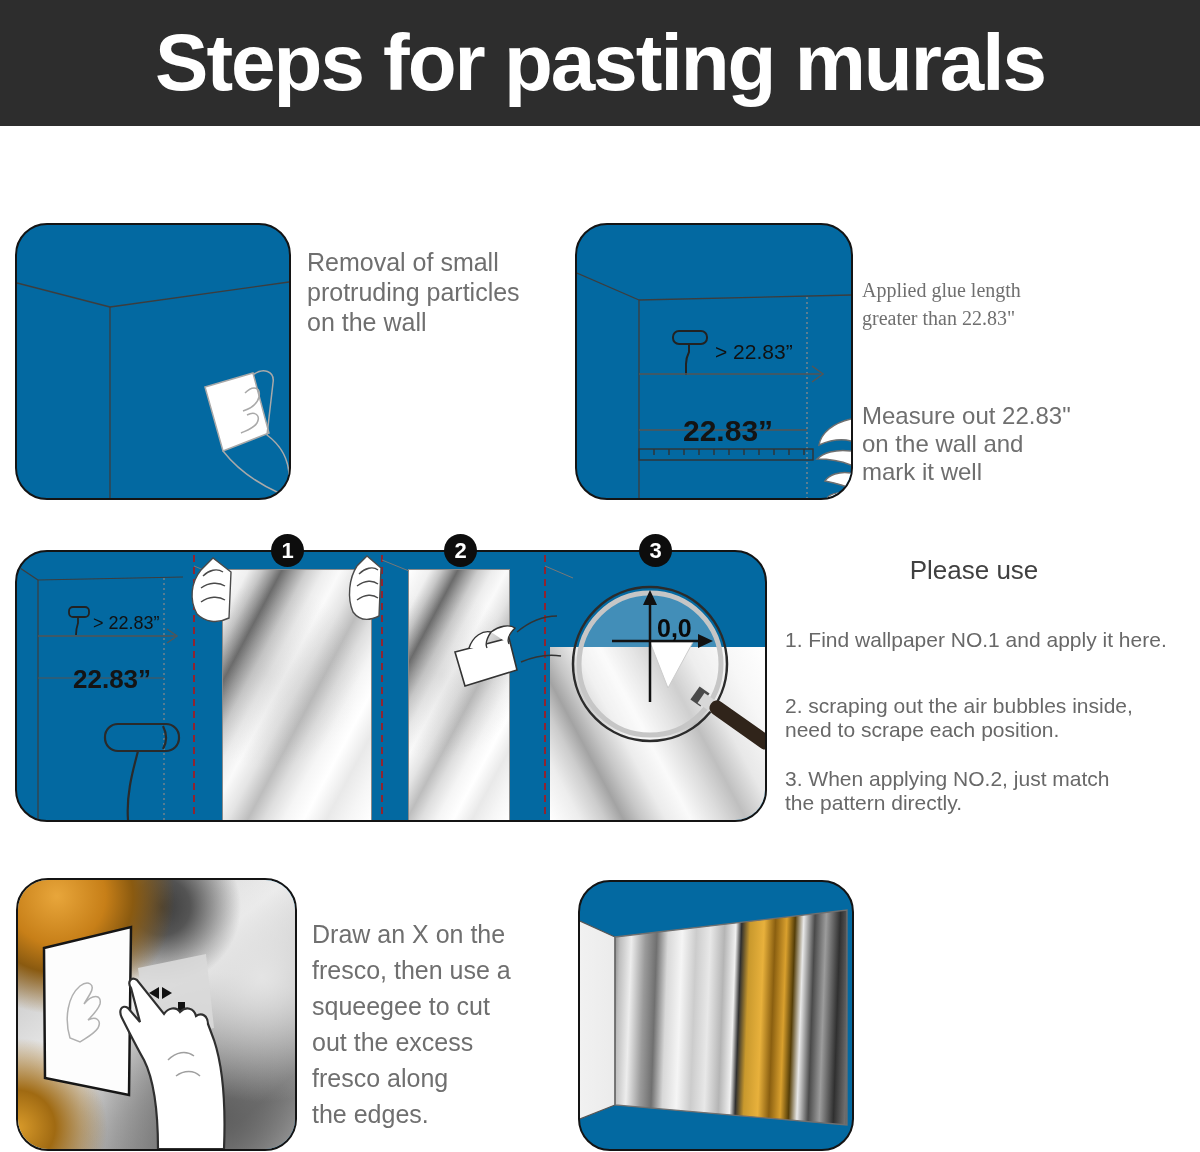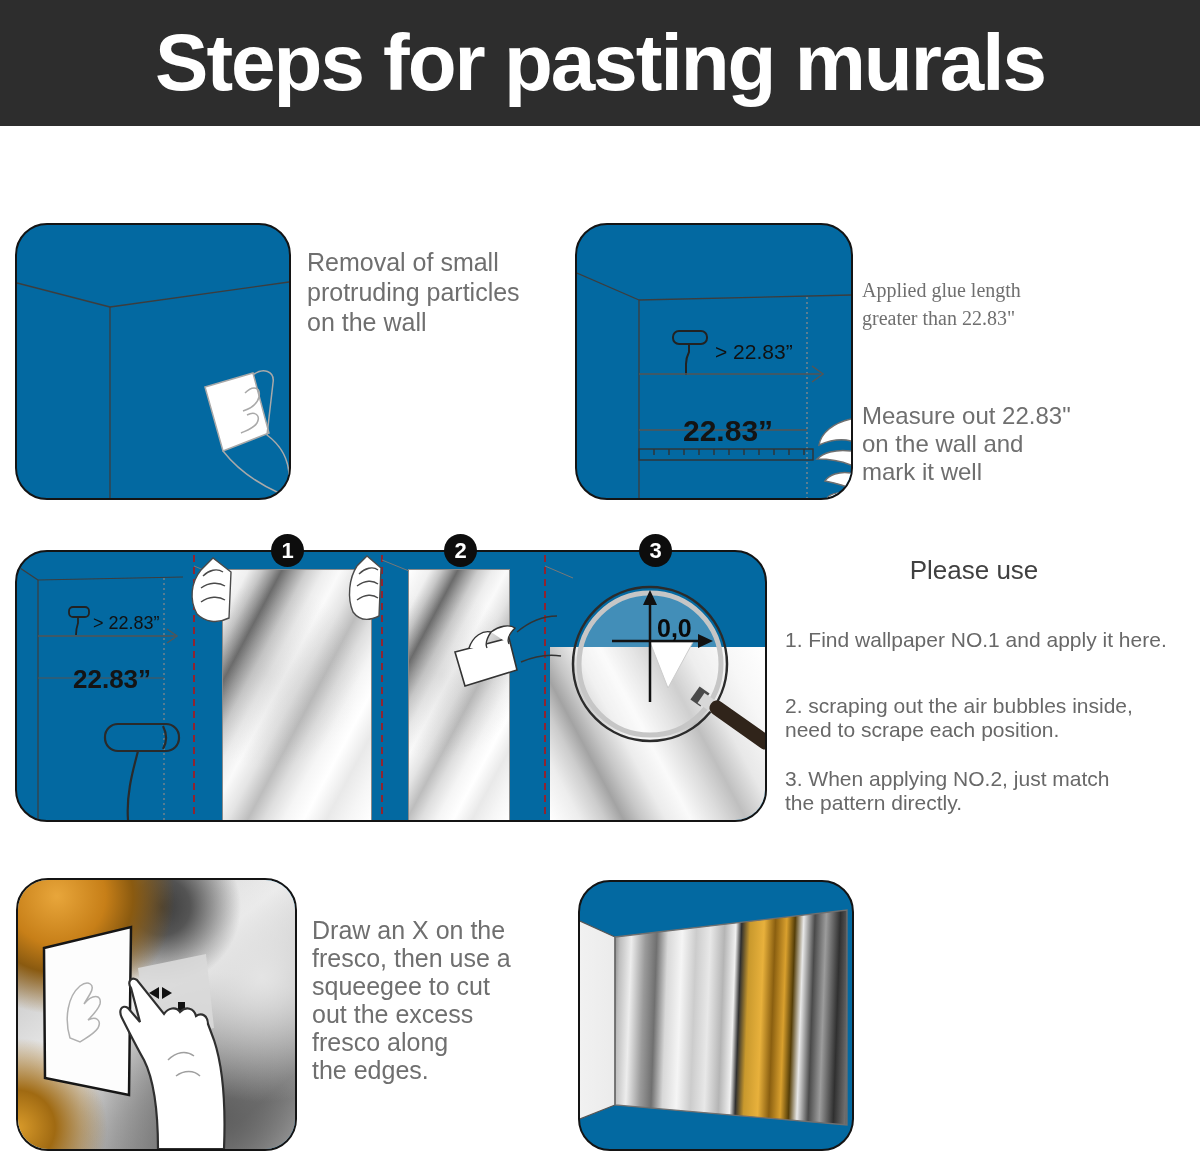--- a/index.html
+++ b/index.html
@@ -18,21 +18,21 @@
   .box-paste {left:15px; top:550px; width:748px;height:268px;}
   .box-trim  {left:16px; top:878px; width:277px;height:269px;}
   .box-repeat{left:578px;top:880px; width:272px;height:267px;}
   .layer{position:absolute;left:0;top:0;width:100%;height:100%;}
   svg.layer{display:block;}
   
   .cap{position:absolute;color:#6f6f6f;white-space:pre-line;}
   .cap-prep   {left:307px;top:247px;font-size:25px;line-height:30px;}
   .cap-glue-1 {left:862px;top:276px;font-size:20px;line-height:28px;font-family:Liberation Serif, serif;}
   .cap-glue-2 {left:862px;top:402px;font-size:24px;line-height:28px;}
-  .cap-trim   {left:312px;top:916px;font-size:25px;line-height:28px;}
+  .cap-trim   {left:312px;top:916px;font-size:25px;line-height:36px;}
   .cap-repeat {left:875px;top:916px;font-size:25px;line-height:28px;}
   
   .note-title{position:absolute;left:774px;top:538px;width:400px;text-align:center;
     color:#404040;font-size:26px;line-height:31px;margin-top:17px;}
   .note-item{position:absolute;left:785px;width:420px;color:#686868;font-size:21px;line-height:24px;white-space:pre-line;}
   .note-item-1{top:628px;}
   .note-item-2{top:694px;}
   .note-item-3{top:767px;}
   
   .badge{position:absolute;width:33px;height:33px;border-radius:50%;background:#0d0d0d;color:#ffffff;

